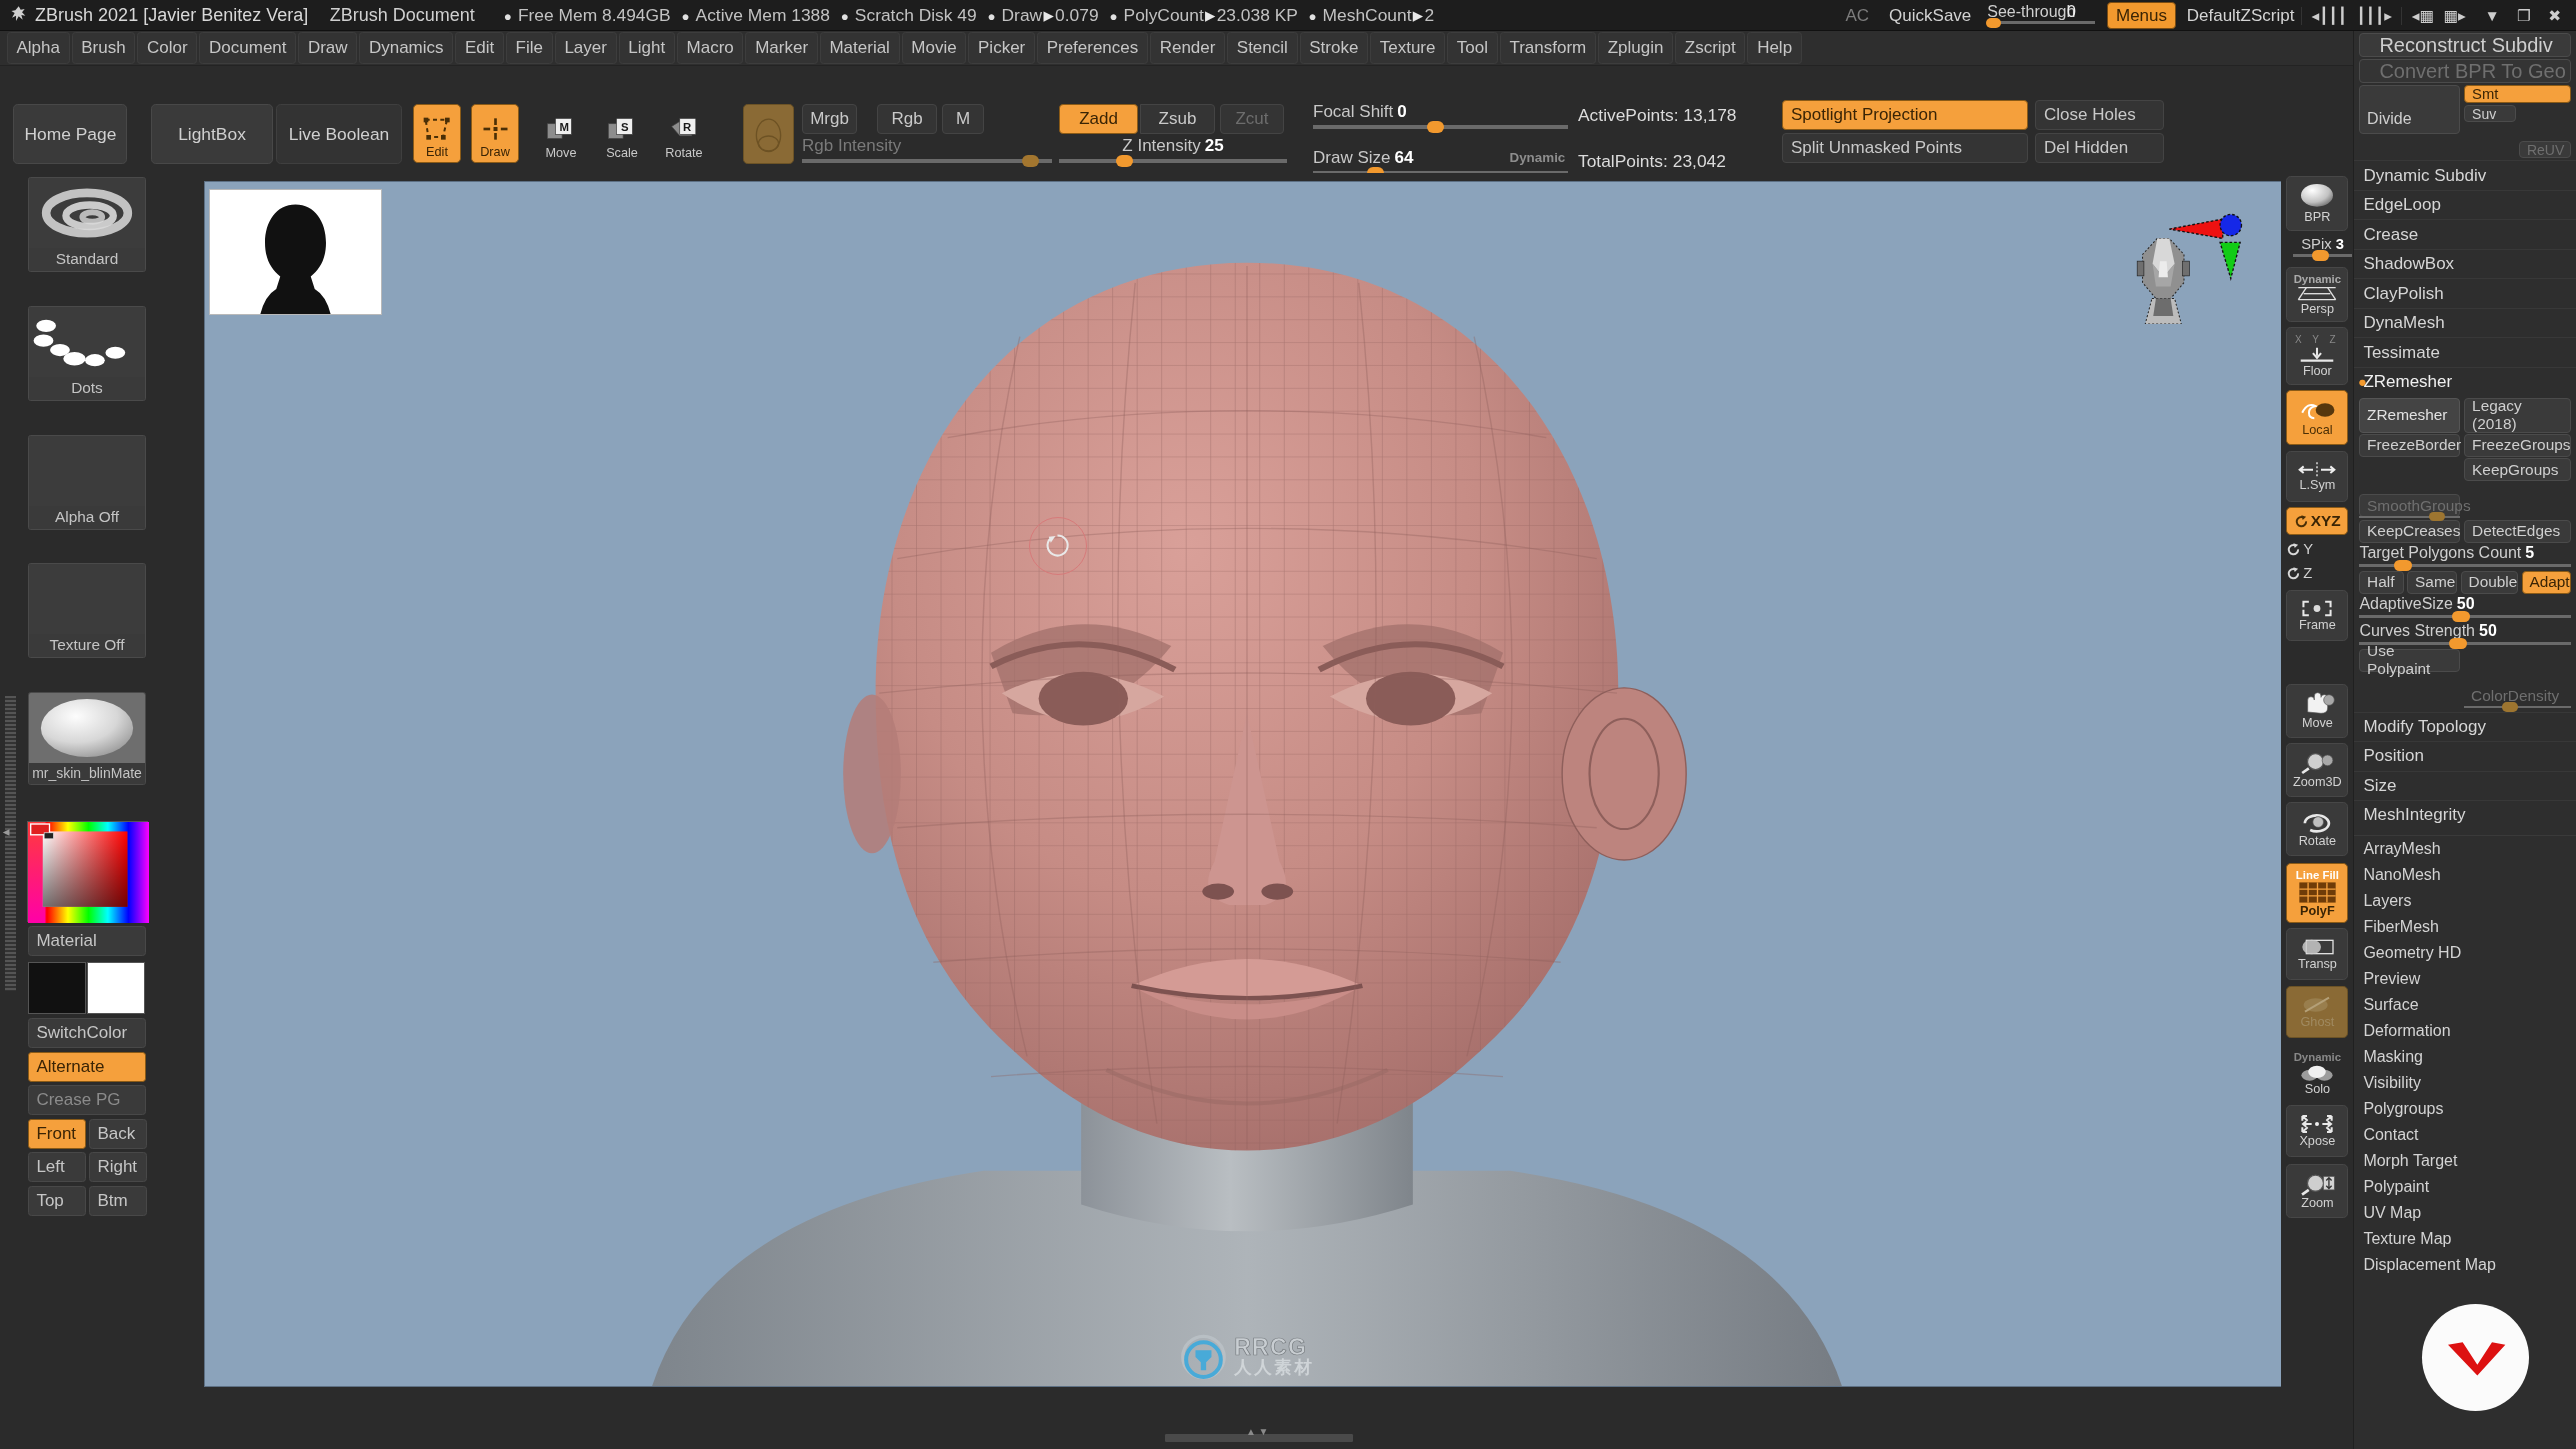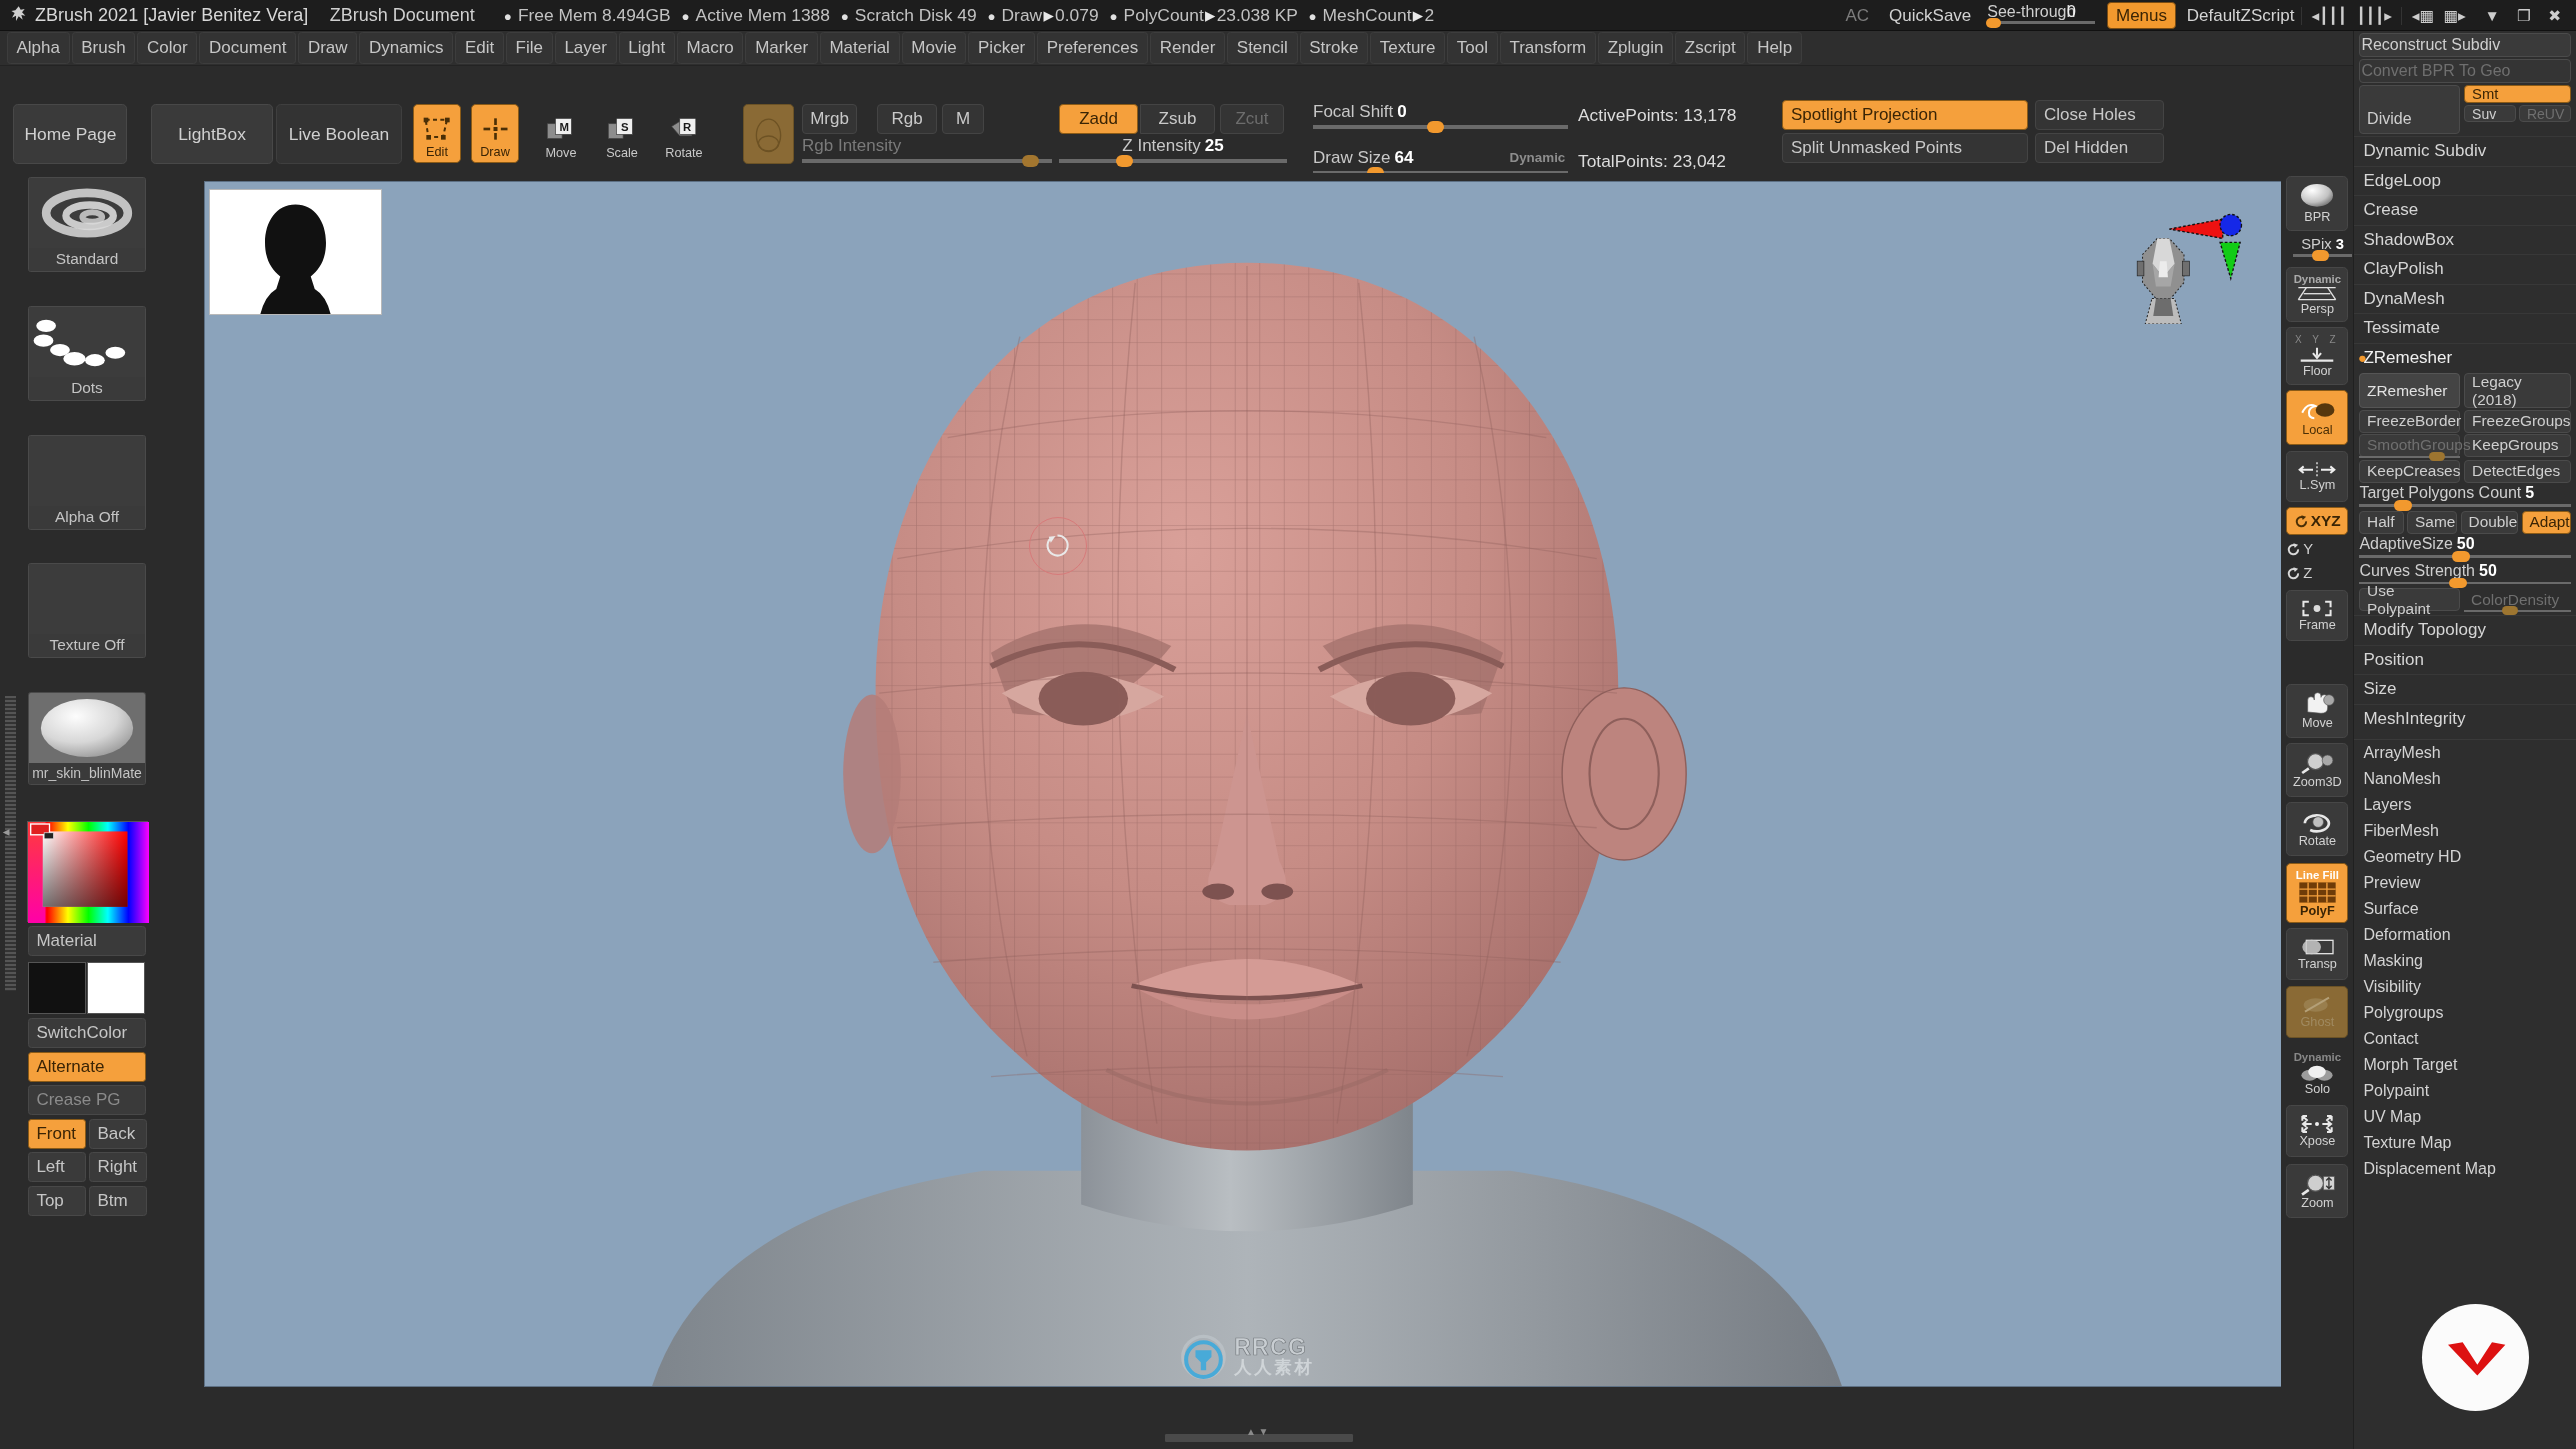--- a/index.html
+++ b/index.html
@@ -150,29 +150,29 @@
   .rs-lbl{ font-size:12.7px; margin-top:0;}
 
   
   .rightpanel{
     position:absolute; right:0; top:31px; width:223px; bottom:0;
     background:#2e2e2e; border-left:0.7px solid #202020;
     overflow:hidden;
   }
   .rp-btn{
     margin:2px 5.4px; height:24px; background:#3a3a3a; border:0.7px solid #4b4b4b; border-radius:4px;
-    color:#cfcfcf; font-size:16px; display:flex; align-items:center; padding-left:1px;
+    color:#cfcfcf; font-size:20px; display:flex; align-items:center; padding-left:19px;
   }
   .rp-btn.dim{ color:#6f6f6f; background:#343434;}
   .rp-sub{
     background:#3a3a3a; border:0.7px solid #4b4b4b; border-radius:4px;
     color:#cfcfcf; font-size:15.4px; display:flex; align-items:center; padding-left:6.7px; height:24px;
   }
   .rp-sub.on{ background:#f5a03c; color:#3a2405; border:1.3px solid #8a5a16;}
-  .rp-sub.dim{ color:#6f6f6f;}
+  .rp-sub.dim{ color:#6f6f6f;margin-top:36px;}
   .rp-section{
     height:29.5px; display:flex; align-items:center; padding-left:9.4px;
     font-size:17px; color:#d6d6d6; border-top:0.7px solid #383838;
   }
   .rp-section .bullet{ color:#f2992e; font-size:14.8px; position:absolute; left:4px;}
   .rp-slider{ margin:1.3px 5.4px 4px; position:relative;}
   .rp-slider .lbl{ font-size:16px; color:#cfcfcf;}
   .rp-slider .val{ font-size:16px; color:#ffffff; font-weight:bold; margin-left:4px;}
   .rp-track{ position:relative; height:2.7px; background:#6a6a6a; margin-top:2px;}
   .rp-knob{ position:absolute; top:-4px; width:17.4px; height:10.7px; background:#f2992e; border-radius:5.4px;}

